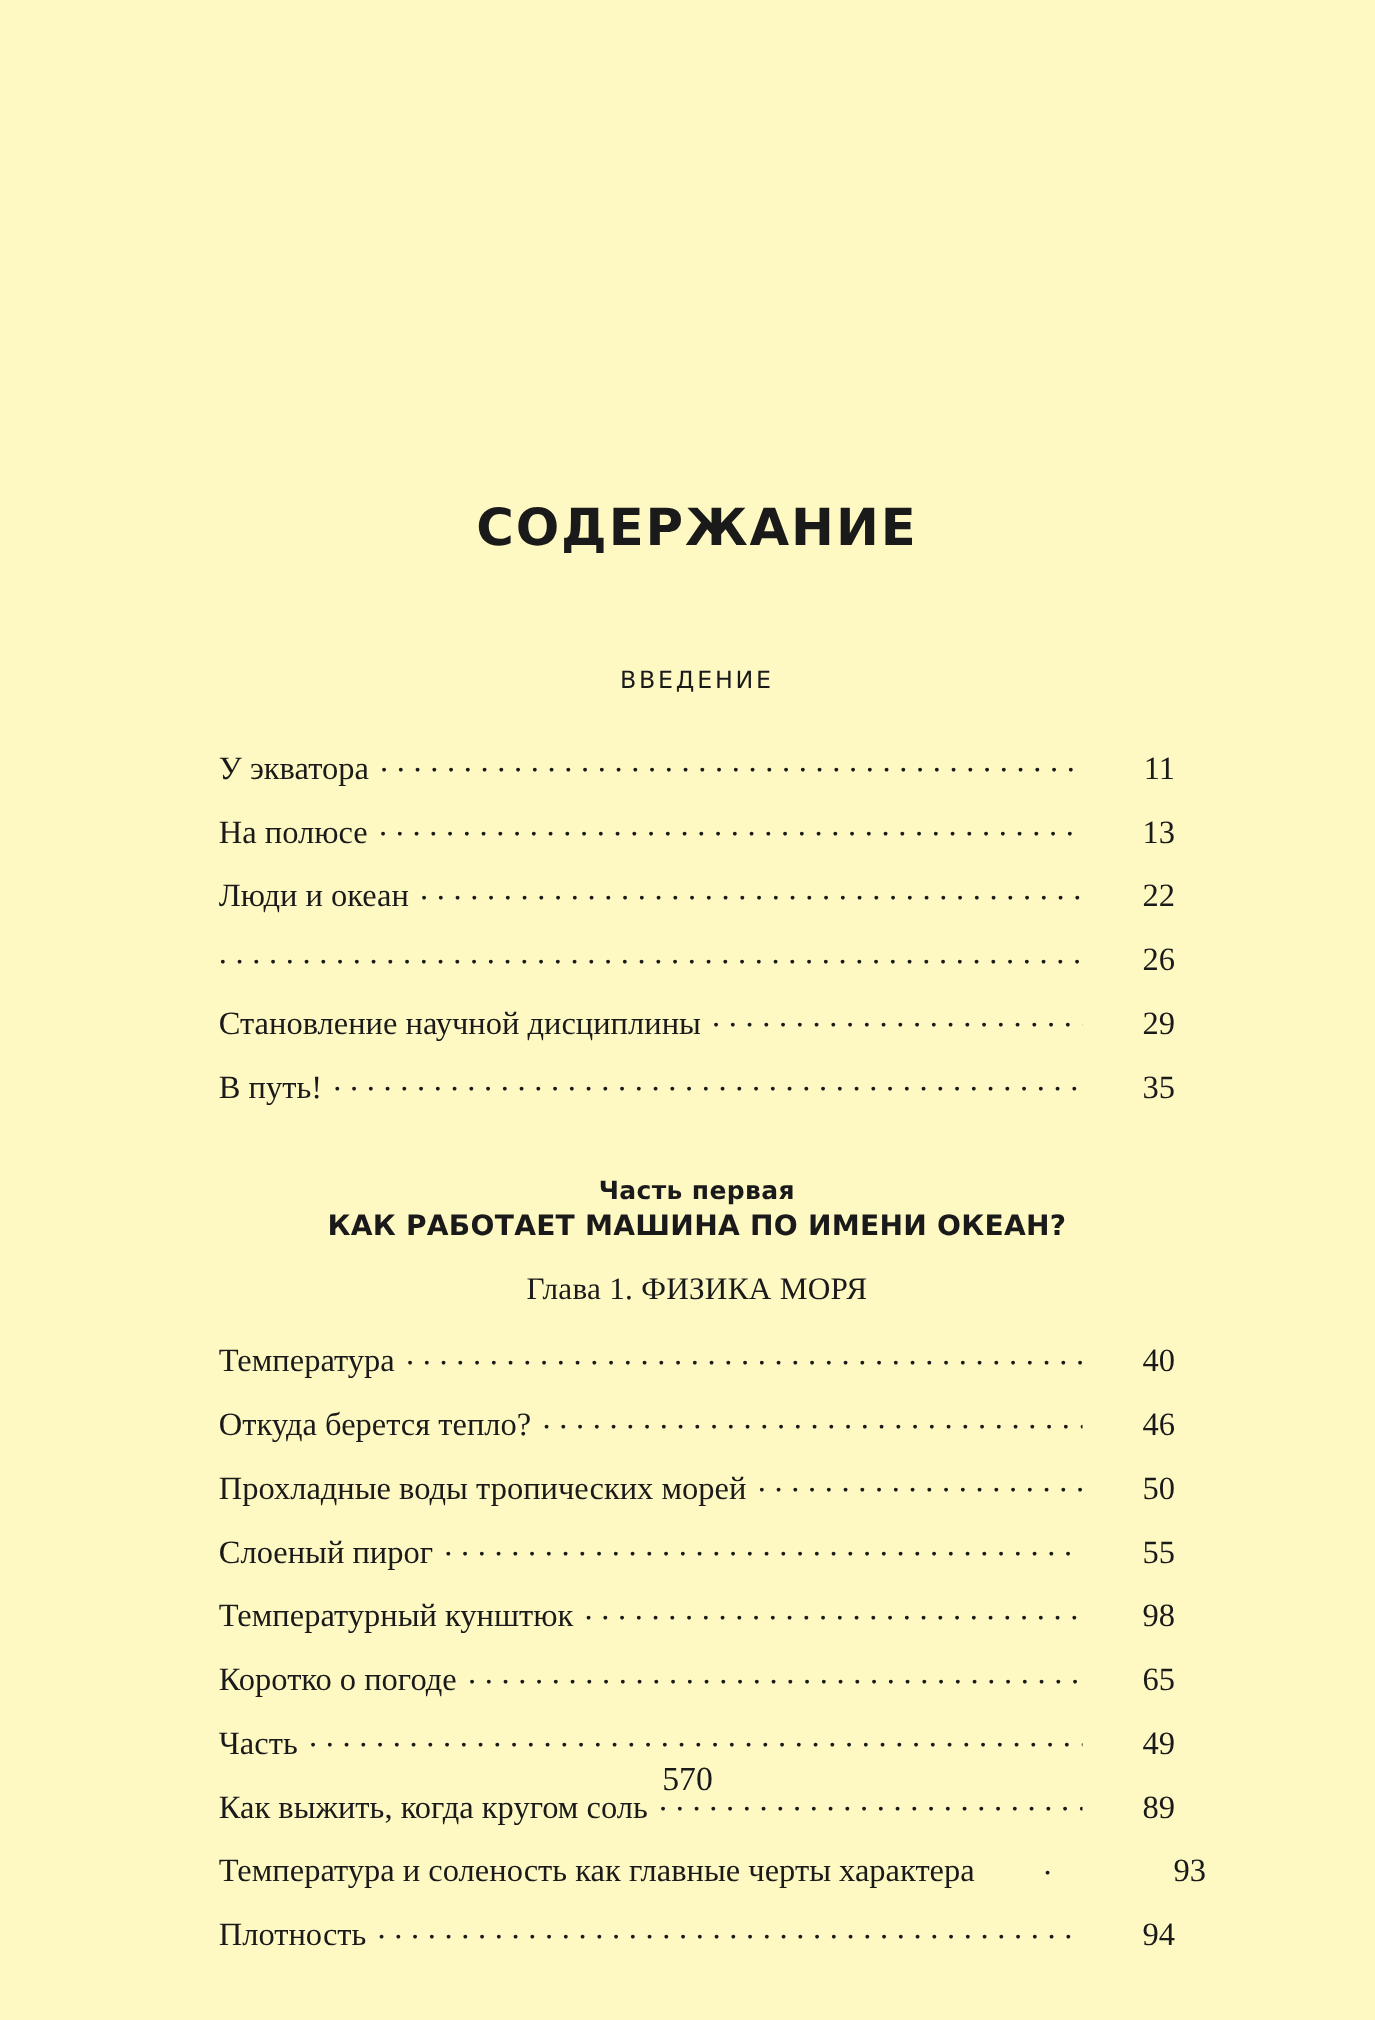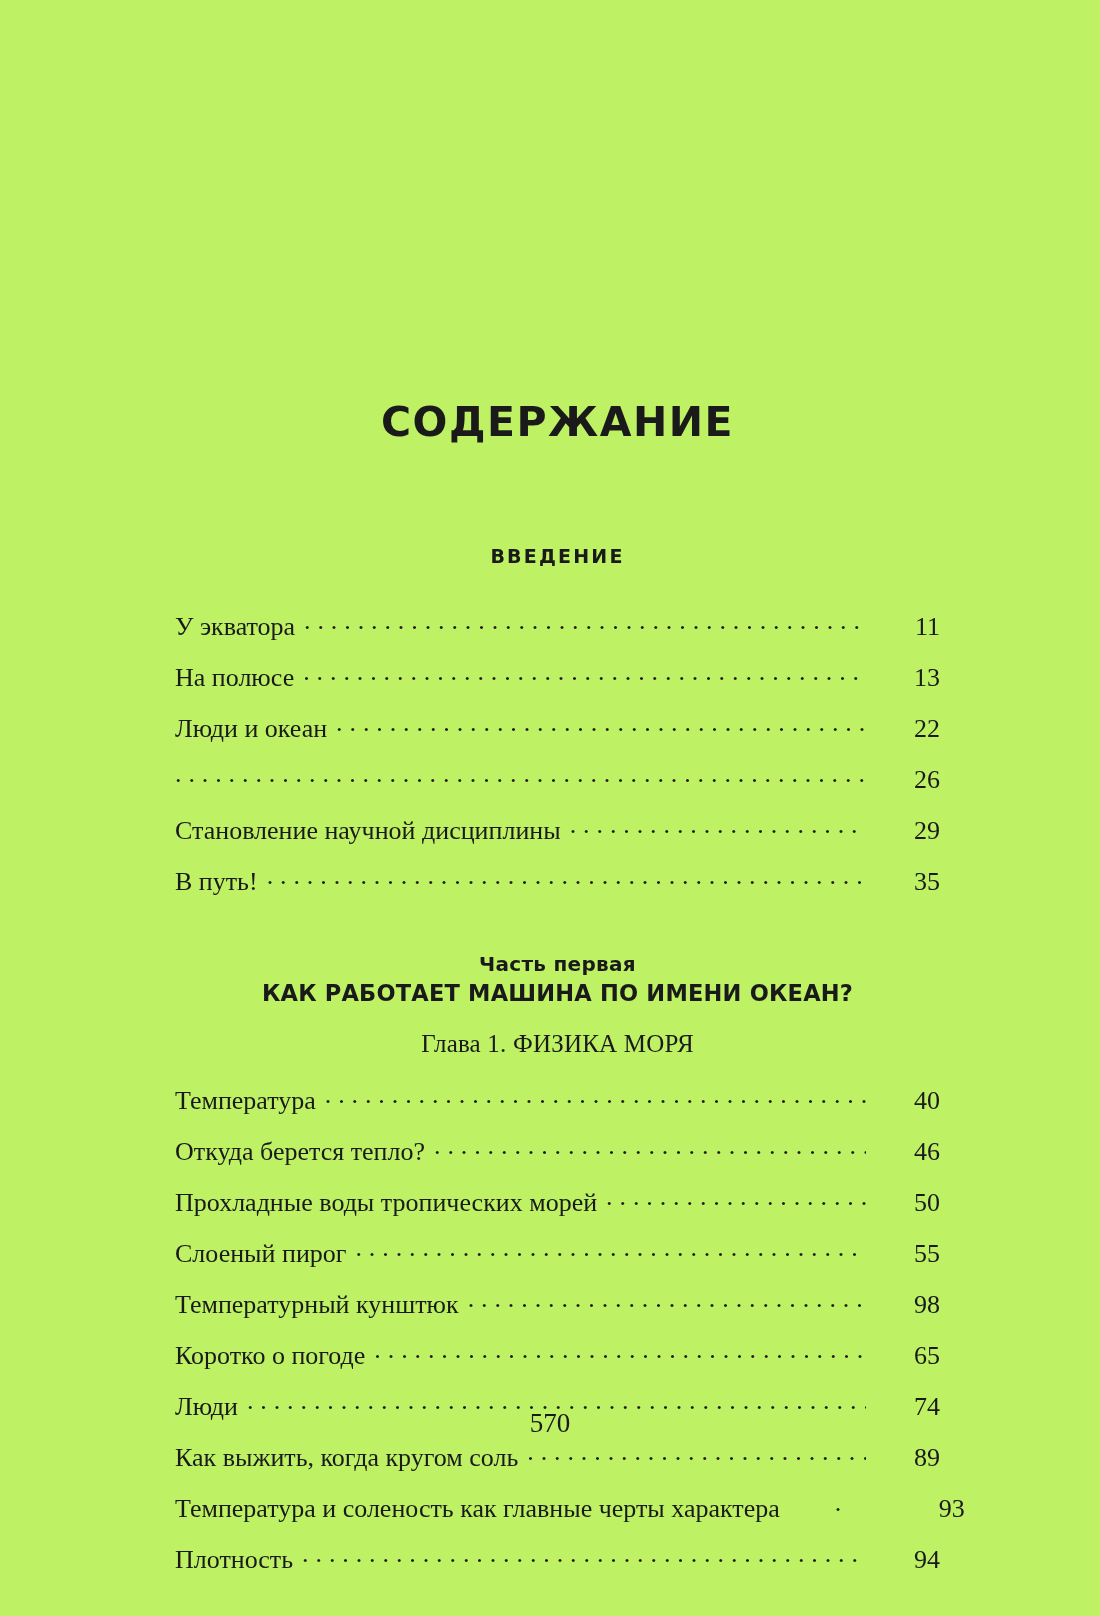--- a/index.html
+++ b/index.html
@@ -7,21 +7,21 @@
     margin: 0;
     padding: 0;
     background: #ffffff;
   }
 
   .page {
     position: relative;
     width: 1100px;
     height: 1616px;
     margin: 0 auto;
-    background: #bef264;
+    background: #fef9c3;
     color: #1a1a1a;
     box-sizing: border-box;
     overflow: hidden;
   }
 
   .content {
     position: absolute;
     left: 175px;
     top: 0;
     width: 765px;
@@ -35,25 +35,25 @@
     font-family: "DejaVu Sans", "Liberation Sans", sans-serif;
     font-weight: bold;
     font-size: 41px;
     letter-spacing: 1.5px;
     color: #1a1a1a;
     line-height: 1.1;
   }
 
   
   .section-heading {
-    margin: 16px;
+    margin: 4px;
     padding-top: 84px;
     text-align: center;
     font-family: "DejaVu Sans", "Liberation Sans", sans-serif;
-    font-weight: bold;
+    font-weight: normal;
     font-size: 19px;
     letter-spacing: 2.2px;
     color: #1a1a1a;
   }
 
   
   .part-heading {
     text-align: center;
     font-family: "DejaVu Sans", "Liberation Sans", sans-serif;
     font-weight: bold;
@@ -218,23 +218,23 @@
         <span class="entry-label">Температурный кунштюк</span>
         <span class="entry-leader"></span>
         <span class="entry-page">98</span>
       </li>
       <li class="toc-entry" style="margin-bottom:20px;">
         <span class="entry-label">Коротко о погоде</span>
         <span class="entry-leader"></span>
         <span class="entry-page">65</span>
       </li>
       <li class="toc-entry" style="margin-bottom:20px;">
-        <span class="entry-label">Люди</span>
-        <span class="entry-leader"></span>
-        <span class="entry-page">74</span>
+        <span class="entry-label">Часть</span>
+        <span class="entry-leader"></span>
+        <span class="entry-page">49</span>
       </li>
       <li class="toc-entry" style="margin-bottom:20px;">
         <span class="entry-label">Как выжить, когда кругом соль</span>
         <span class="entry-leader"></span>
         <span class="entry-page">89</span>
       </li>
       <li class="toc-entry" style="margin-bottom:20px;gap:46px;">
         <span class="entry-label">Температура и соленость как главные черты характера</span>
         <span class="entry-leader"></span>
         <span class="entry-page">93</span>

